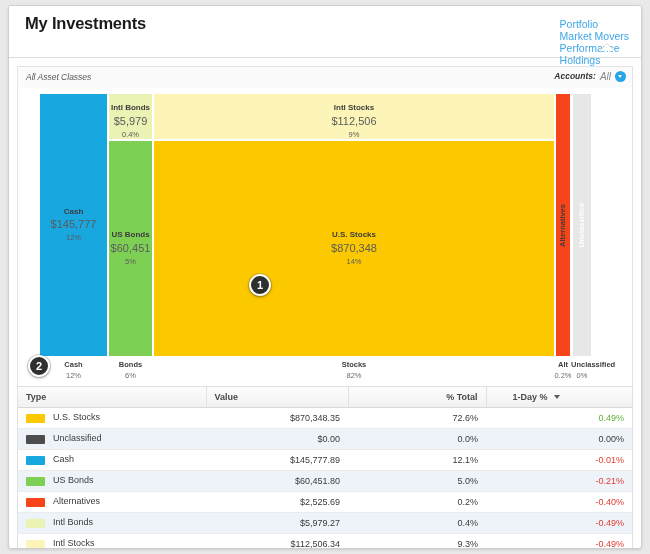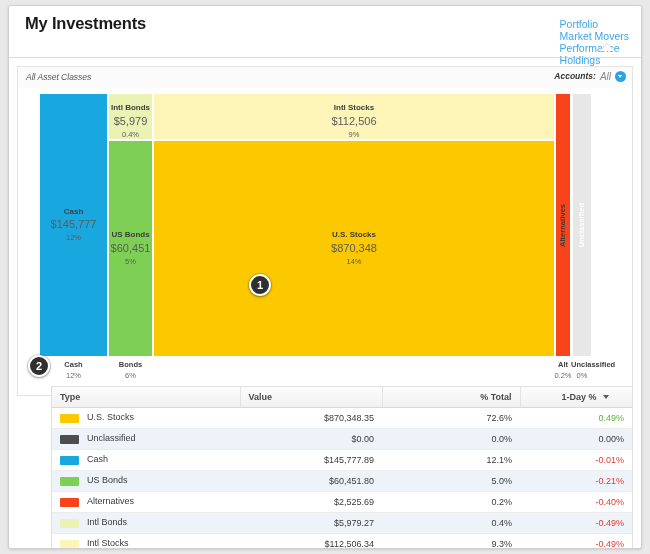--- a/index.html
+++ b/index.html
@@ -157,36 +157,35 @@
   }
   #badge-1 { left: 231px; top: 186px; }
   #badge-2 { left: 19px; top: 349px; }
 
   
   .table-wrap {
     position: absolute;
     left: 8px; right: 8px; top: 380px;
     border: 1px solid #e0e0e0;
     background: #0f172a;
-    margin-left: 34px;
   }
   table { width: 100%; border-collapse: collapse; table-layout: fixed; }
   thead th {
     background: linear-gradient(#fcfcfc, #f1f1f1);
     border-bottom: 1px solid #d9d9d9;
     font-size: 9px; font-weight: bold; color: #4a4a4a;
     height: 20px; padding: 0 8px;
     border-right: 1px solid #e2e2e2;
     white-space: nowrap;
   }
   thead th:last-child { border-right: none; }
   th.col-type { text-align: left; width: 188px; }
   th.col-value { text-align: left; width: 142px; }
   th.col-pct { text-align: right; width: 138px; }
-  th.col-day { text-align: center; padding-left: 26px; }
+  th.col-day { text-align: left; padding-left: 26px; }
   .sort-caret {
     display: inline-block; margin-left: 4px;
     width: 0; height: 0;
     border-left: 3.5px solid transparent;
     border-right: 3.5px solid transparent;
     border-top: 4px solid #5a5a5a;
     vertical-align: middle;
   }
   tbody td {
     height: 21px; padding: 0 8px;
@@ -272,20 +271,24 @@
           </div>
         </div>
       <div class="axis" id="axis-host">
           <div class="axis-group" style="left: 0px; width: 67px;">
             <div class="axis-name">Cash</div>
             <div class="axis-pct">12%</div>
           </div>
           <div class="axis-group" style="left: 69px; width: 43px;">
             <div class="axis-name">Bonds</div>
             <div class="axis-pct">6%</div>
+          </div>
+          <div class="axis-group" style="left: 114px; width: 400px;">
+            <div class="axis-name">Stocks</div>
+            <div class="axis-pct">82%</div>
           </div>
           <div class="axis-group" style="left: 512px; width: 22px;">
             <div class="axis-name">Alt</div>
             <div class="axis-pct">0.2%</div>
           </div>
           <div class="axis-group" style="left: 531px; width: 22px;">
             <div class="axis-name">Unclassified</div>
             <div class="axis-pct">0%</div>
           </div>
         </div>

